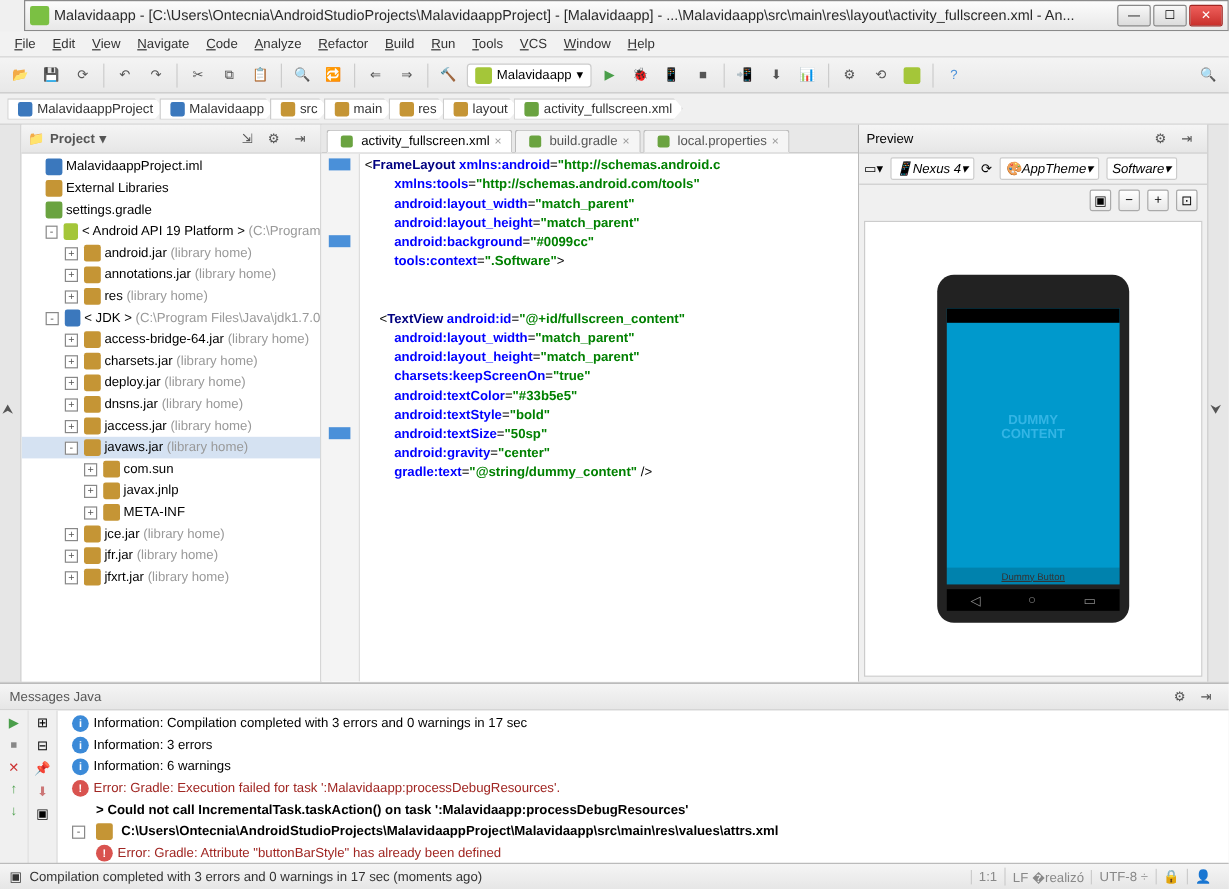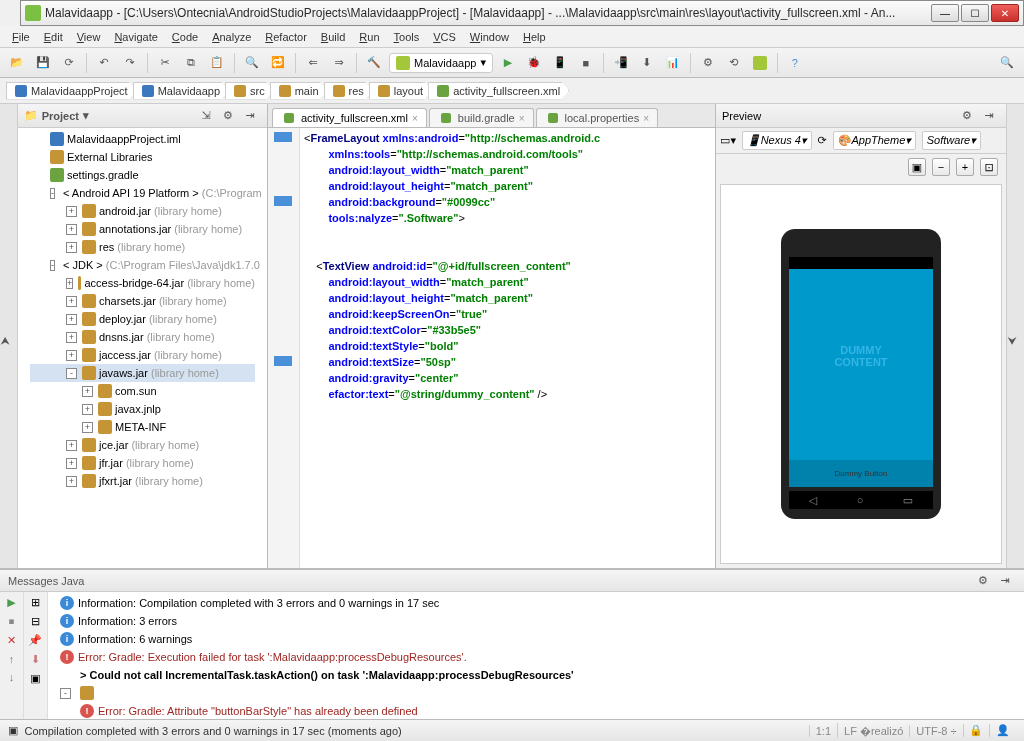--- a/index.html
+++ b/index.html
@@ -20,21 +20,21 @@
 .android-icon { width: 14px; height: 14px; background: #a4c639; border-radius: 2px; }
 .breadcrumb { height: 26px; background: #f0f0f0; display: flex; align-items: center; padding: 0 6px; border-bottom: 1px solid #ccc; }
 .crumb { display: flex; align-items: center; padding: 2px 8px; margin-right: -4px; color: #333; background: #fff; border: 1px solid #ccc; clip-path: polygon(0 0, calc(100% - 8px) 0, 100% 50%, calc(100% - 8px) 100%, 0 100%); }
 .crumb .cic { width: 12px; height: 12px; margin-right: 4px; border-radius: 2px; }
 .mainrow { flex: 1; display: flex; min-height: 0; border-bottom: 1px solid #bbb; }
 .sidebtn { width: 18px; background: #e6e6e6; border-right: 1px solid #ccc; writing-mode: vertical-lr; text-align: center; padding-top: 10px; color: #555; }
 .sidebtn.right { border-right: none; border-left: 1px solid #ccc; }
 .projpane { width: 250px; background: #fff; border-right: 1px solid #bbb; display: flex; flex-direction: column; }
 .panehdr { height: 24px; background: linear-gradient(#f5f5f5,#e6e6e6); display: flex; align-items: center; padding: 0 6px; border-bottom: 1px solid #ccc; }
 .panehdr .ttl { font-weight: bold; color: #555; display: flex; align-items: center; gap: 4px; }
-.tree { flex: 1; overflow: auto; padding: 2px 12px; }
+.tree { flex: 1; overflow: auto; padding: 2px 0; }
 .tnode { display: flex; align-items: center; height: 18px; padding-left: 4px; white-space: nowrap; }
 .tnode.selected { background: #d5e2f2; }
 .tog { width: 11px; height: 11px; border: 1px solid #888; display: flex; align-items: center; justify-content: center; font-size: 9px; line-height: 1; color: #555; margin-right: 2px; background: #fff; }
 .tog.empty { border: none; }
 .tic { width: 14px; height: 14px; margin: 0 3px; border-radius: 2px; }
 .tlabel { color: #000; }
 .tlabel .dim { color: #999; }
 .editorarea { flex: 1; display: flex; flex-direction: column; background: #fff; border-right: 1px solid #bbb; min-width: 0; }
 .tabs { height: 24px; display: flex; align-items: flex-end; background: #e8e8e8; border-bottom: 1px solid #bbb; padding-left: 4px; }
 .tab { padding: 3px 8px; background: #f5f5f5; border: 1px solid #bbb; border-bottom: none; margin-right: 2px; border-radius: 3px 3px 0 0; display: flex; align-items: center; gap: 4px; color: #555; }
@@ -52,21 +52,21 @@
 .prevtools { height: 26px; display: flex; align-items: center; padding: 0 4px; gap: 6px; border-bottom: 1px solid #ccc; font-size: 10px; }
 .prevtools .sel { padding: 2px 4px; border: 1px solid #ccc; background: #fff; border-radius: 2px; font-style: italic; }
 .prevctl { height: 26px; display: flex; align-items: center; justify-content: flex-end; padding: 0 8px; gap: 6px; }
 .zoomctl { width: 18px; height: 18px; border: 1px solid #aaa; background: linear-gradient(#fff,#e8e8e8); border-radius: 2px; display: flex; align-items: center; justify-content: center; }
 .devicewrap { flex: 1; display: flex; align-items: center; justify-content: center; background: #fff; border: 1px solid #ccc; margin: 4px; }
 .phone { width: 160px; height: 290px; background: #222; border-radius: 14px; padding: 28px 8px 32px 8px; position: relative; }
 .phone .screen { width: 100%; height: 100%; background: #0099cc; position: relative; }
 .phone .statusbar { height: 12px; background: #000; }
 .phone .appbar { height: 22px; background: #0099cc; color: #fff; font-size: 11px; display: flex; align-items: center; padding: 0 6px; border-bottom: 1px solid rgba(0,0,0,0.1);}
 .phone .body { display: flex; align-items: center; justify-content: center; height: calc(100% - 56px); color: #33b5e5; font-weight: bold; font-size: 16px; text-align: center; }
-.phone .btnbar { position: absolute; bottom: 32px; height: 27px; background: rgba(0,0,0,0.15); font-size: 8px; color: #333; display: flex; align-items: center; justify-content: center; left: 8px; right: 8px; }
+.phone .btnbar { position: absolute; bottom: 32px; height: 14px; background: rgba(0,0,0,0.15); font-size: 8px; color: #333; display: flex; align-items: center; justify-content: center; left: 8px; right: 8px; text-decoration: underline; }
 .phone .navbar { position: absolute; bottom: 10px; left: 8px; right: 8px; height: 18px; background: #000; display: flex; justify-content: space-around; align-items: center; color: #888; font-size: 10px; }
 .messages { height: 150px; background: #fff; display: flex; flex-direction: column; border-top: 1px solid #bbb; }
 .msghdr { height: 22px; background: linear-gradient(#f5f5f5,#e6e6e6); display: flex; align-items: center; padding: 0 8px; border-bottom: 1px solid #ccc; color: #555; }
 .msgbody { flex: 1; display: flex; }
 .msgtool { width: 24px; background: #f0f0f0; border-right: 1px solid #ddd; display: flex; flex-direction: column; align-items: center; padding-top: 4px; gap: 6px; }
 .msgt2 { width: 24px; background: #f0f0f0; border-right: 1px solid #ddd; display: flex; flex-direction: column; align-items: center; padding-top: 4px; gap: 6px; }
 .msglist { flex: 1; overflow: auto; padding: 2px 4px; }
 .msgitem { display: flex; align-items: center; height: 18px; gap: 4px; }
 .msgic { width: 14px; height: 14px; border-radius: 7px; display: flex; align-items: center; justify-content: center; font-size: 9px; color: #fff; font-weight: bold; }
 .msgic.info { background: #3b8ad8; }
@@ -287,32 +287,32 @@
       <div class="gutter">
         <div class="gmark" style="top:4px"></div>
         <div class="gmark" style="top:68px"></div>
         <div class="gmark" style="top:228px"></div>
       </div>
       <div class="codetext" id="codetext">&lt;<span class="tag">FrameLayout</span> <span class="attr">xmlns:android</span>=<span class="val">"http://schemas.android.c</span>
         <span class="attr">xmlns:tools</span>=<span class="val">"http://schemas.android.com/tools"</span>
         <span class="attr">android:layout_width</span>=<span class="val">"match_parent"</span>
         <span class="attr">android:layout_height</span>=<span class="val">"match_parent"</span>
         <span class="attr">android:background</span>=<span class="val">"#0099cc"</span>
-        <span class="attr">tools:nalyze</span>=<span class="val">".Software"</span>&gt;
+        <span class="attr">tools:context</span>=<span class="val">".Software"</span>&gt;
 
     <span class="cmt"></span>
     &lt;<span class="tag">TextView</span> <span class="attr">android:id</span>=<span class="val">"@+id/fullscreen_content"</span>
         <span class="attr">android:layout_width</span>=<span class="val">"match_parent"</span>
         <span class="attr">android:layout_height</span>=<span class="val">"match_parent"</span>
-        <span class="attr">android:keepScreenOn</span>=<span class="val">"true"</span>
+        <span class="attr">charsets:keepScreenOn</span>=<span class="val">"true"</span>
         <span class="attr">android:textColor</span>=<span class="val">"#33b5e5"</span>
         <span class="attr">android:textStyle</span>=<span class="val">"bold"</span>
         <span class="attr">android:textSize</span>=<span class="val">"50sp"</span>
         <span class="attr">android:gravity</span>=<span class="val">"center"</span>
-        <span class="attr">efactor:text</span>=<span class="val">"@string/dummy_content"</span> /&gt;
+        <span class="attr">gradle:text</span>=<span class="val">"@string/dummy_content"</span> /&gt;
 
     <span class="cmt"></span></div>
     </div>
   </div>
 
   <div class="previewpane">
     <div class="panehdr">
       <span>Preview</span>
       <div style="flex:1"></div>
       <span class="tbtn">⚙</span>
@@ -391,20 +391,21 @@
         <div class="msgitem" style="padding-left: 8px;">
           <span class="msgic err">!</span>
           <span style=";color:#a02622">Error: Gradle: Execution failed for task ':Malavidaapp:processDebugResources'.</span>
         </div>
         <div class="msgitem" style="padding-left: 28px; font-weight: bold;">
           <span style=";">&gt; Could not call IncrementalTask.taskAction() on task ':Malavidaapp:processDebugResources'</span>
         </div>
         <div class="msgitem" style="padding-left: 8px;">
           <span class="tog">-</span>
           <span class="tic" style="background:#c59535"></span>
+          <span style="font-weight:bold;">C:\Users\Ontecnia\AndroidStudioProjects\MalavidaappProject\Malavidaapp\src\main\res\values\attrs.xml</span>
         </div>
         <div class="msgitem" style="padding-left: 28px;">
           <span class="msgic err">!</span>
           <span style=";color:#a02622">Error: Gradle: Attribute "buttonBarStyle" has already been defined</span>
         </div>
         <div class="msgitem" style="padding-left: 28px;">
           <span class="msgic err">!</span>
           <span style=";color:#a02622">Error: Gradle: Attribute "buttonBarButtonStyle" has already been defined</span>
         </div>
       </div>

